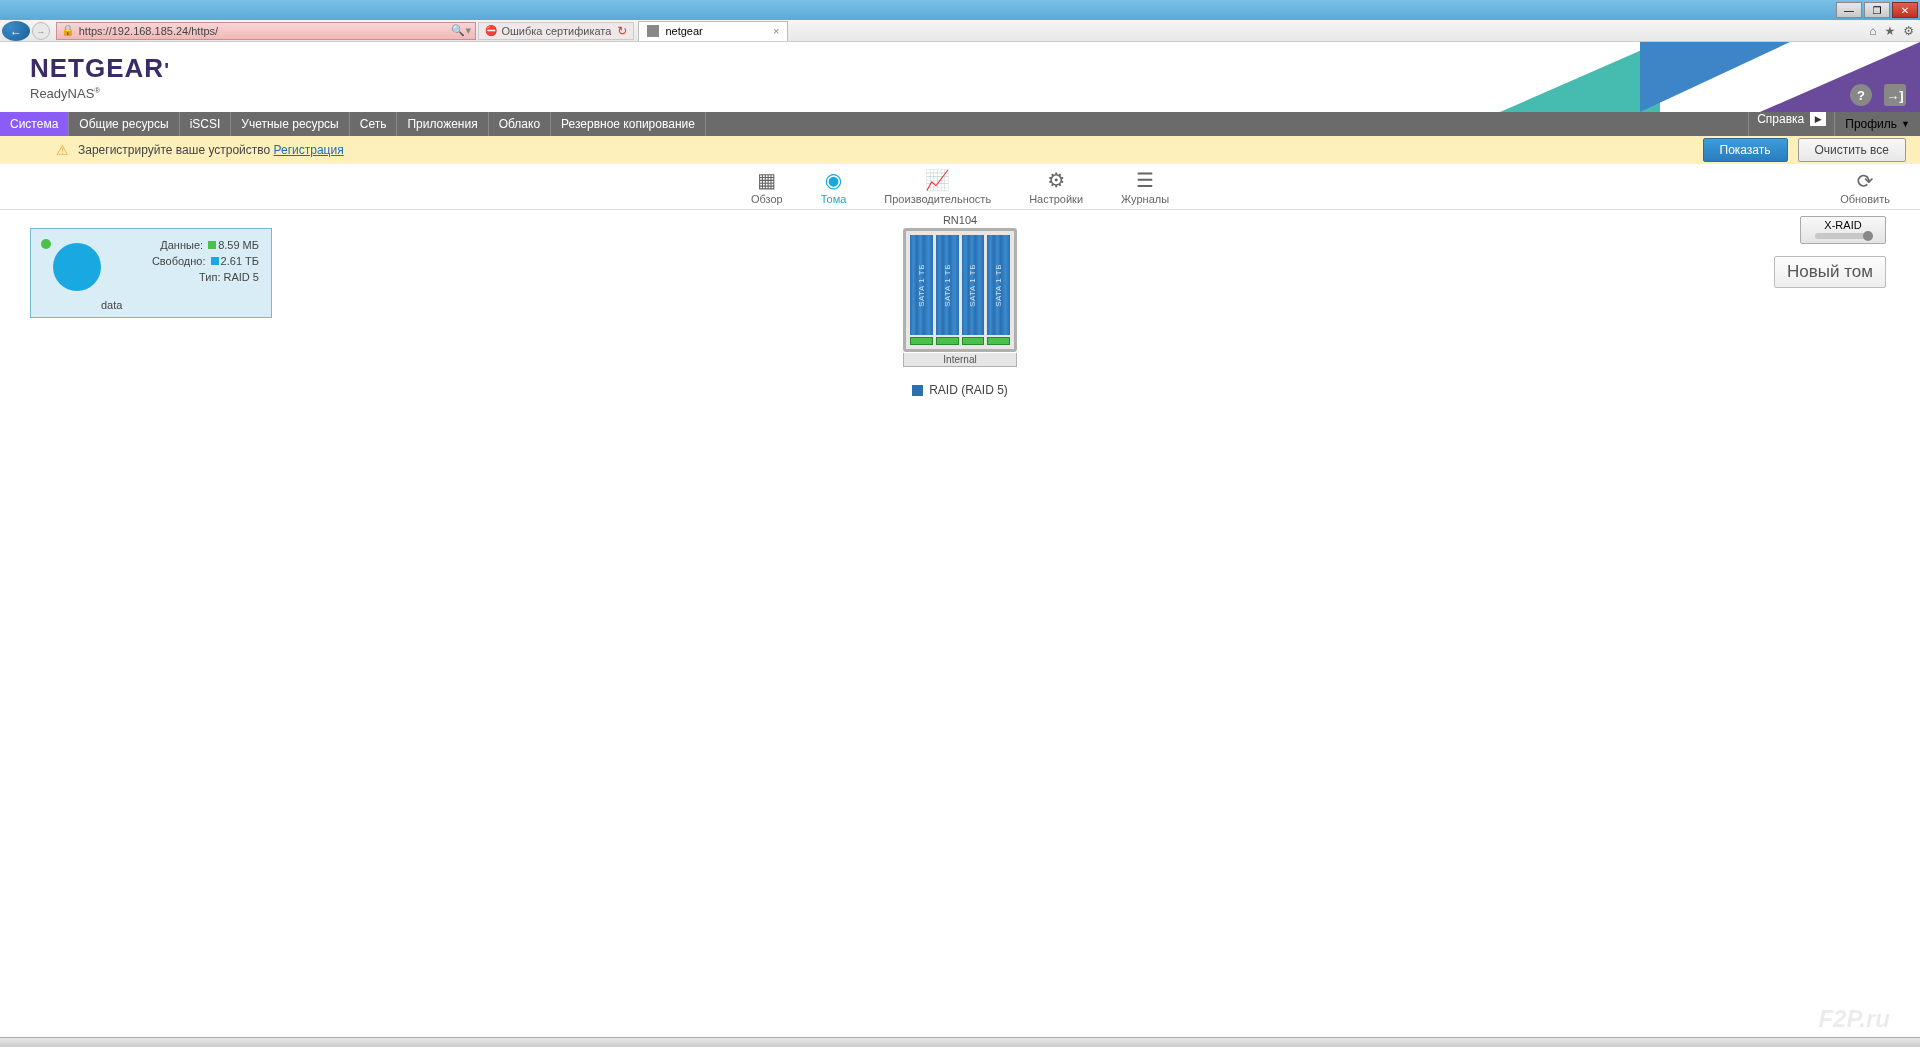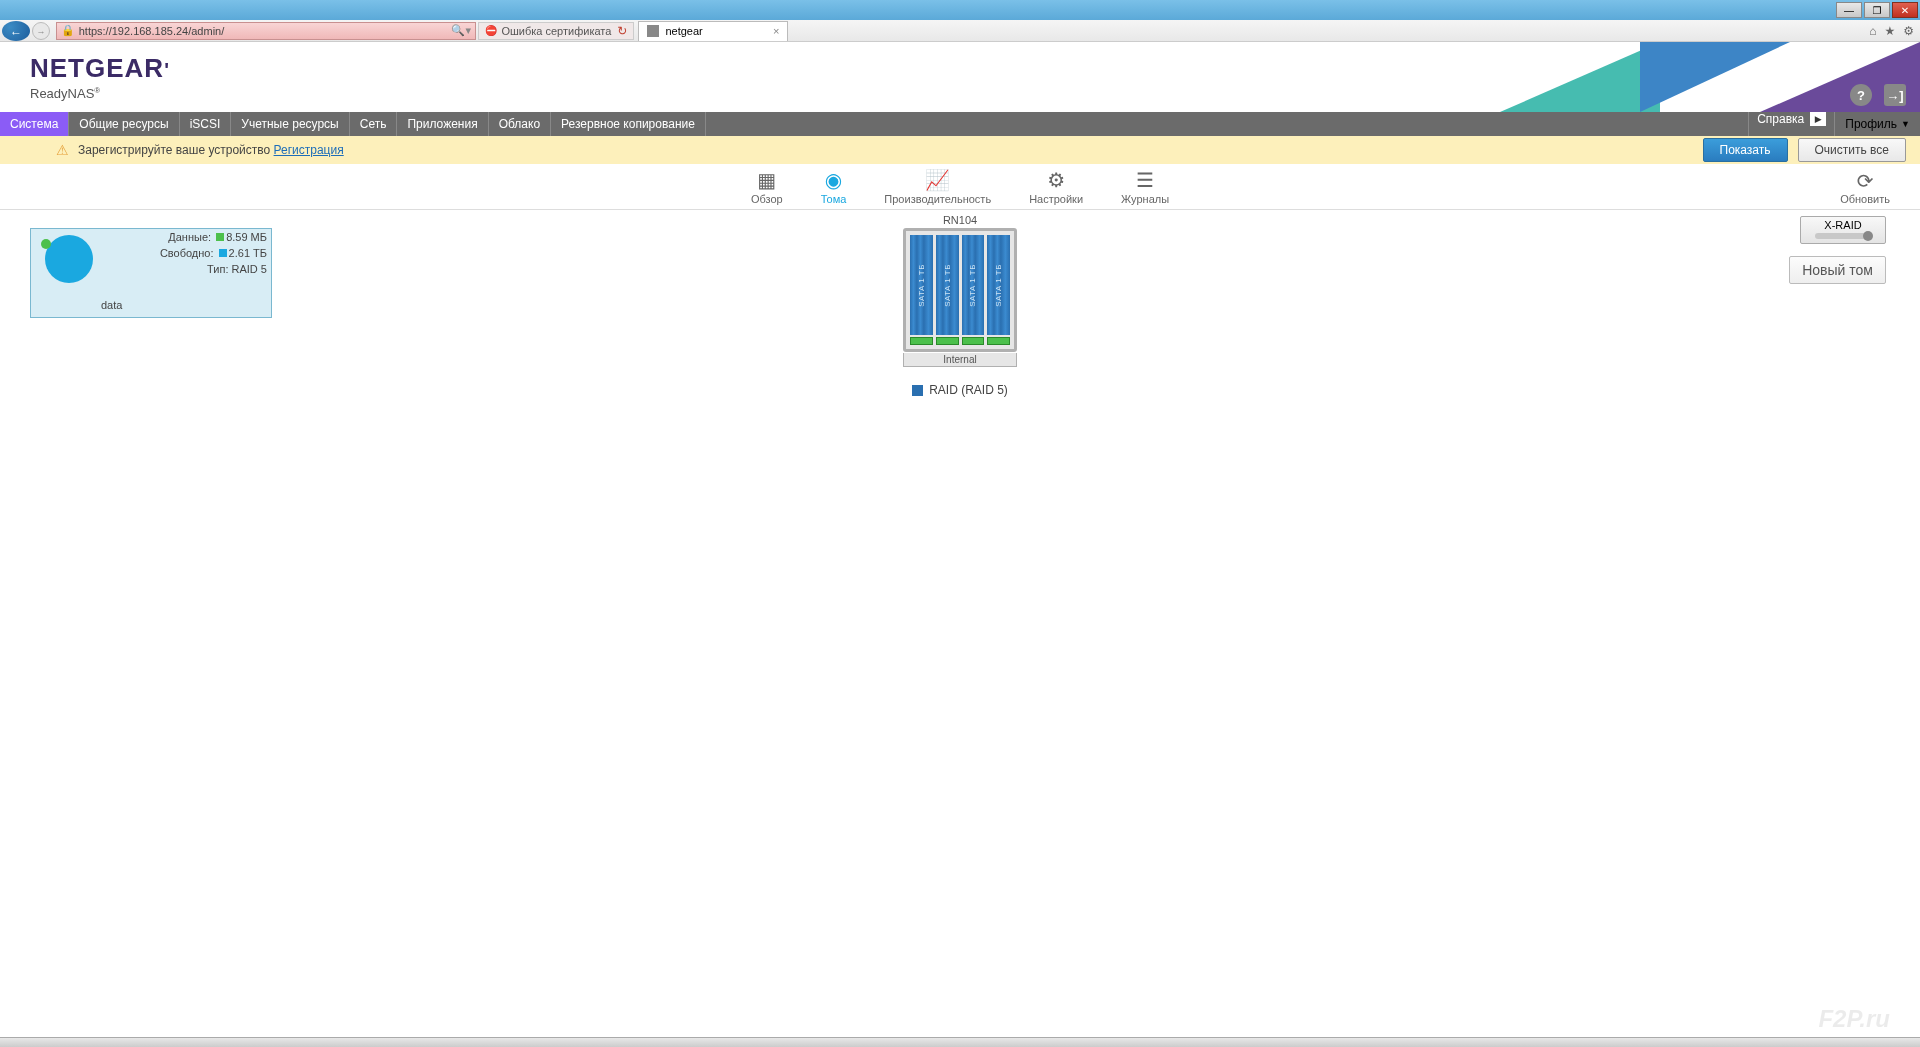--- a/index.html
+++ b/index.html
@@ -65,21 +65,21 @@
     .sub-toolbar { height:46px; display:flex; align-items:center; justify-content:center; border-bottom:1px solid #ddd; position:relative; }
     .sub-inner { display:flex; gap:30px; }
     .sub-item { display:flex; flex-direction:column; align-items:center; font-size:11px; color:#666; cursor:pointer; padding:2px 4px; }
     .sub-item.active { color:#1aa8e0; }
     .sub-item .ic { font-size:20px; margin-bottom:1px; }
     .sub-refresh { position:absolute; right:30px; display:flex; flex-direction:column; align-items:center; font-size:11px; color:#666; cursor:pointer; }
     .sub-refresh .ic { font-size:20px; }
 
     
     .content { position:relative; padding:18px 30px; }
-    .vol-card { width:242px; height:90px; border:1px solid #7ab8d0; background:#d8edf5; padding:0; position:relative; display:flex; }
+    .vol-card { width:242px; height:90px; border:1px solid #7ab8d0; background:#d8edf5; padding:8px; position:relative; display:flex; }
     .vol-status-dot { width:10px; height:10px; border-radius:50%; background:#4cc04c; position:absolute; left:10px; top:10px; }
     .vol-pie { width:48px; height:48px; border-radius:50%; background:#1aa8e0; margin-left:14px; margin-top:6px; }
     .vol-info { flex:1; font-size:11px; color:#444; text-align:right; padding-right:4px; line-height:16px; }
     .vol-info .sq { display:inline-block; width:8px; height:8px; background:#4cc04c; margin:0 2px; }
     .vol-name { position:absolute; bottom:6px; left:70px; font-size:11px; color:#444; }
 
     
     .device-wrap { position:absolute; left:50%; transform:translateX(-50%); top:4px; display:flex; flex-direction:column; align-items:center; }
     .device-label-top { font-size:11px; color:#555; margin-bottom:2px; }
     .device-box { width:114px; height:124px; border:3px solid #b0b0b0; border-radius:3px; background:#e6e6e6; padding:4px; display:flex; gap:3px; }
@@ -89,41 +89,41 @@
     .drive-led { height:8px; background:#4cc04c; margin-top:2px; border:1px solid #2a8a2a; }
     .device-label-bottom { font-size:10px; color:#555; text-align:center; margin-top:1px; background:#e6e6e6; width:114px; border:1px solid #b0b0b0; border-top:none; padding:1px 0; }
     .raid-legend { margin-top:16px; font-size:12px; color:#444; display:flex; align-items:center; }
     .raid-legend .sq { width:11px; height:11px; background:#2a6fb0; margin-right:6px; }
 
     
     .right-side { position:absolute; right:34px; top:6px; display:flex; flex-direction:column; gap:12px; align-items:flex-end; }
     .xraid-btn { display:flex; flex-direction:column; align-items:center; border:1px solid #aaa; background:linear-gradient(#f8f8f8,#e4e4e4); border-radius:2px; padding:2px 14px 4px; font-size:11px; cursor:pointer; }
     .xraid-track { width:56px; height:6px; background:#c8c8c8; border-radius:3px; margin-top:2px; position:relative; }
     .xraid-knob { position:absolute; right:-2px; top:-2px; width:10px; height:10px; background:#888; border-radius:50%; }
-    .newvol-btn { border:1px solid #bbb; background:linear-gradient(#fcfcfc,#eee); border-radius:2px; padding:5px 12px; font-size:14px; color:#555; cursor:pointer; }
+    .newvol-btn { border:1px solid #bbb; background:linear-gradient(#fcfcfc,#eee); border-radius:2px; padding:5px 12px; font-size:17px; color:#555; cursor:pointer; }
 
     
     .taskbar { position:absolute; bottom:0; left:0; right:0; height:10px; background:linear-gradient(#e8e8e8,#cccccc); border-top:1px solid #aaa; }
     .watermark { position:absolute; right:30px; bottom:14px; font-size:24px; color:rgba(0,0,0,0.08); font-style:italic; font-weight:bold; }
   </style>
 </head>
 <body>
 
 <div class="win-titlebar">
   <div class="win-btn win-minimize">—</div>
   <div class="win-btn win-maximize">❐</div>
   <div class="win-btn win-close">✕</div>
 </div>
 
 <div class="ie-toolbar">
   <div class="ie-back">←</div>
   <div class="ie-fwd-small">→</div>
   <div class="ie-url">
     <span class="lock">🔒</span>
-    <span>https://192.168.185.24/admin/</span>
+    <span>https://192.168.185.24/https/</span>
     <span class="srch">🔍▾</span>
   </div>
   <div class="ie-cert-err">
     <span class="shield">⛔</span>
     <span>Ошибка сертификата</span>
     <span class="ie-refresh-glyph">↻</span>
   </div>
   <div class="ie-tab">
     <span class="favicon"></span>
     <span>netgear</span>

